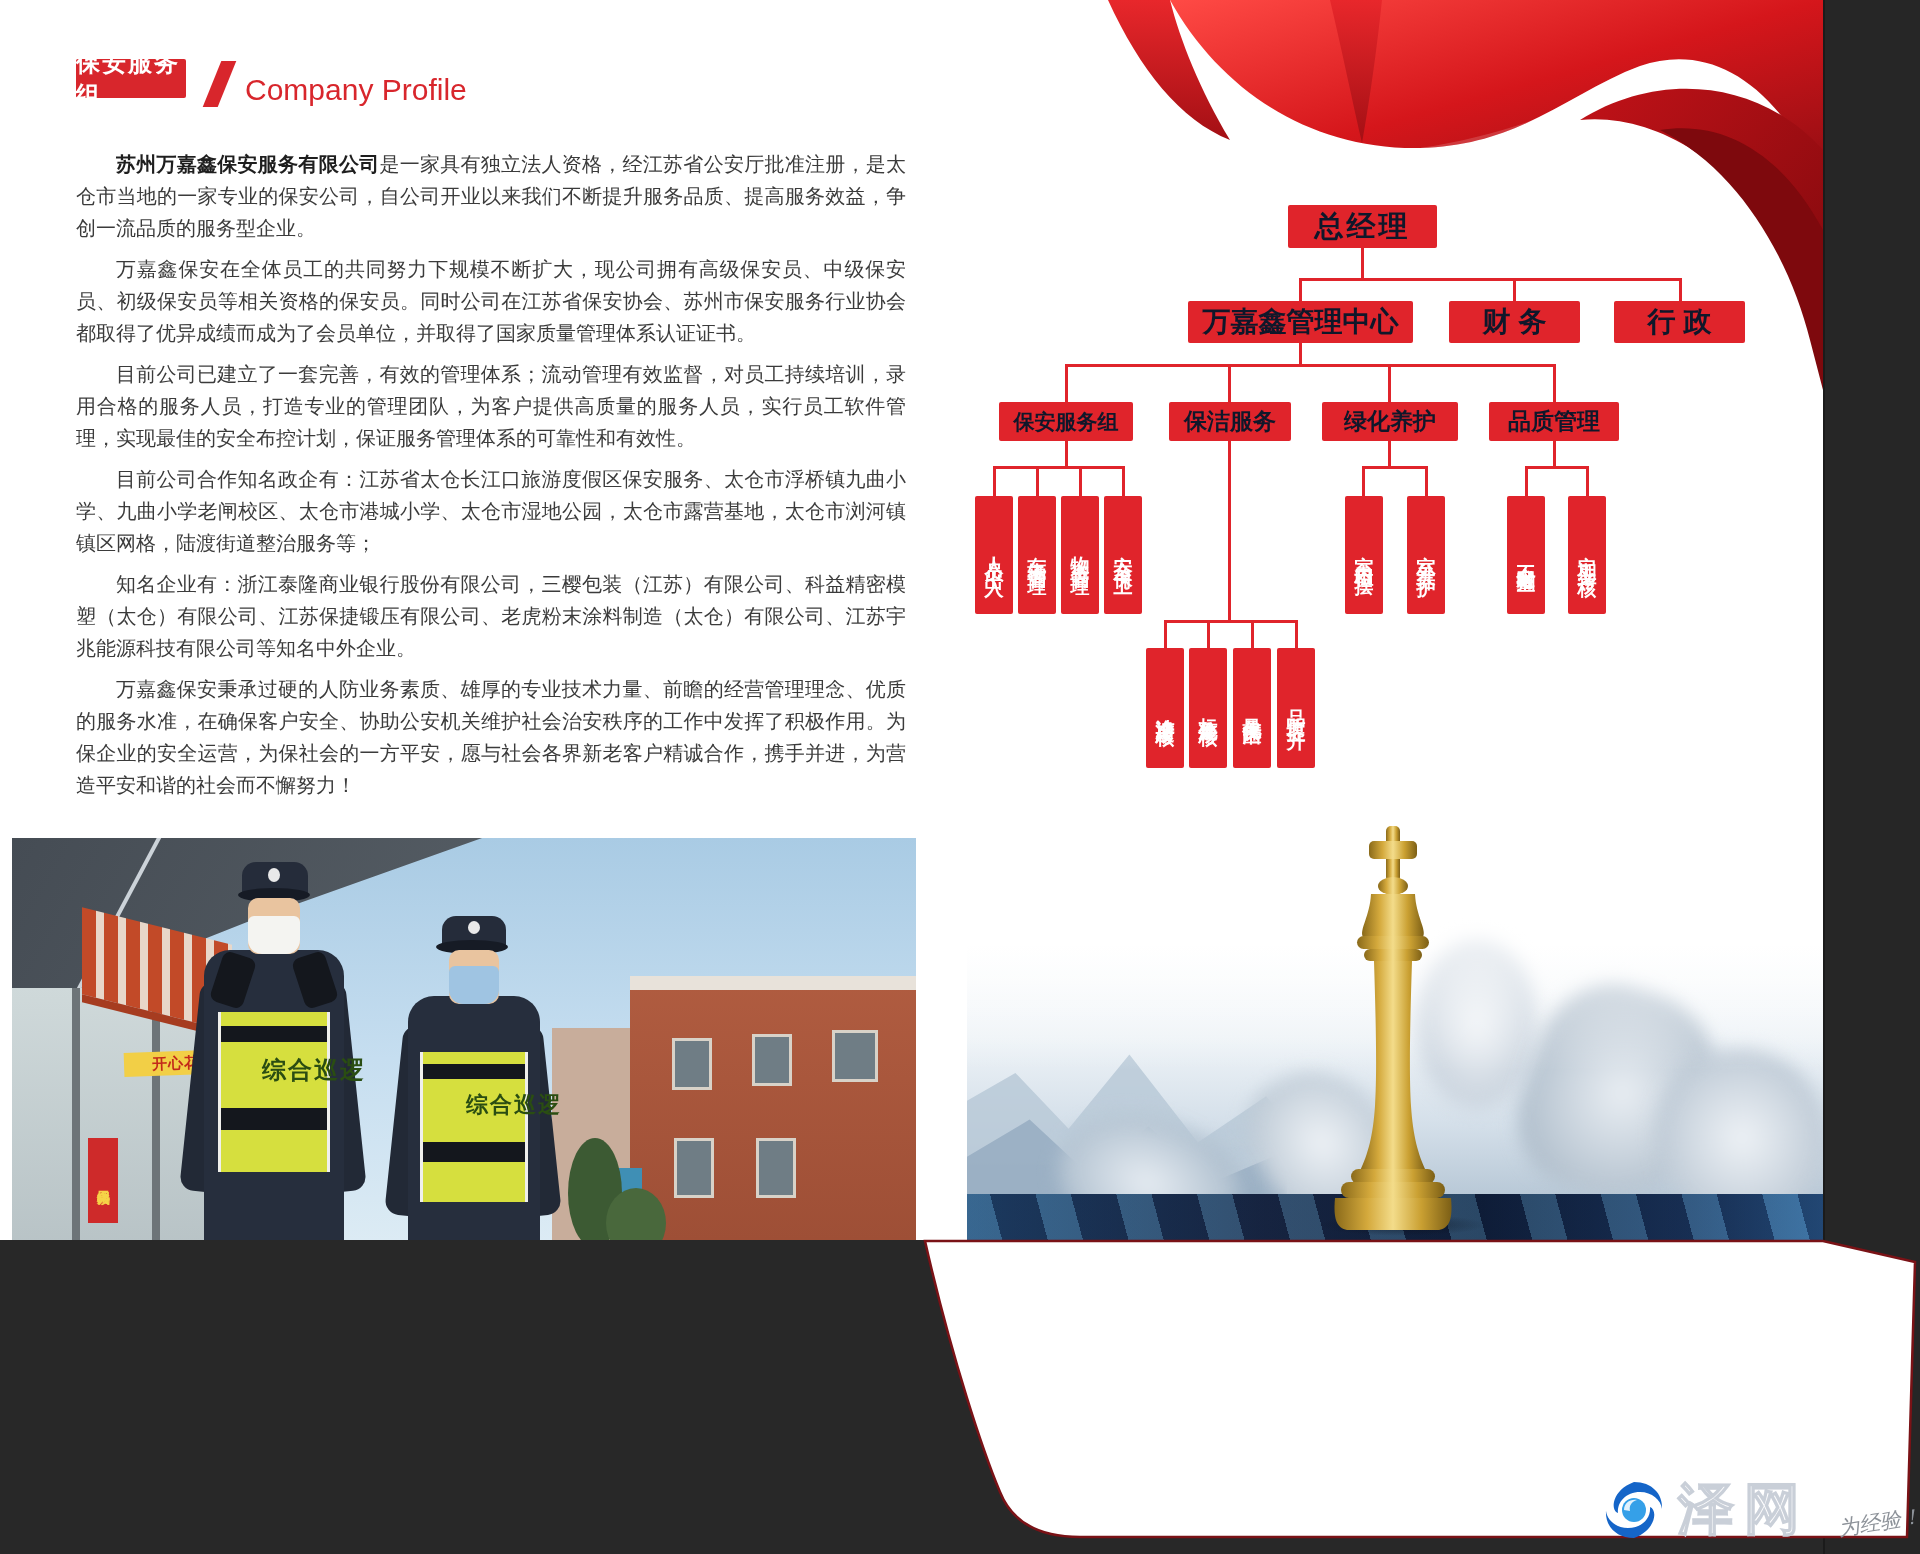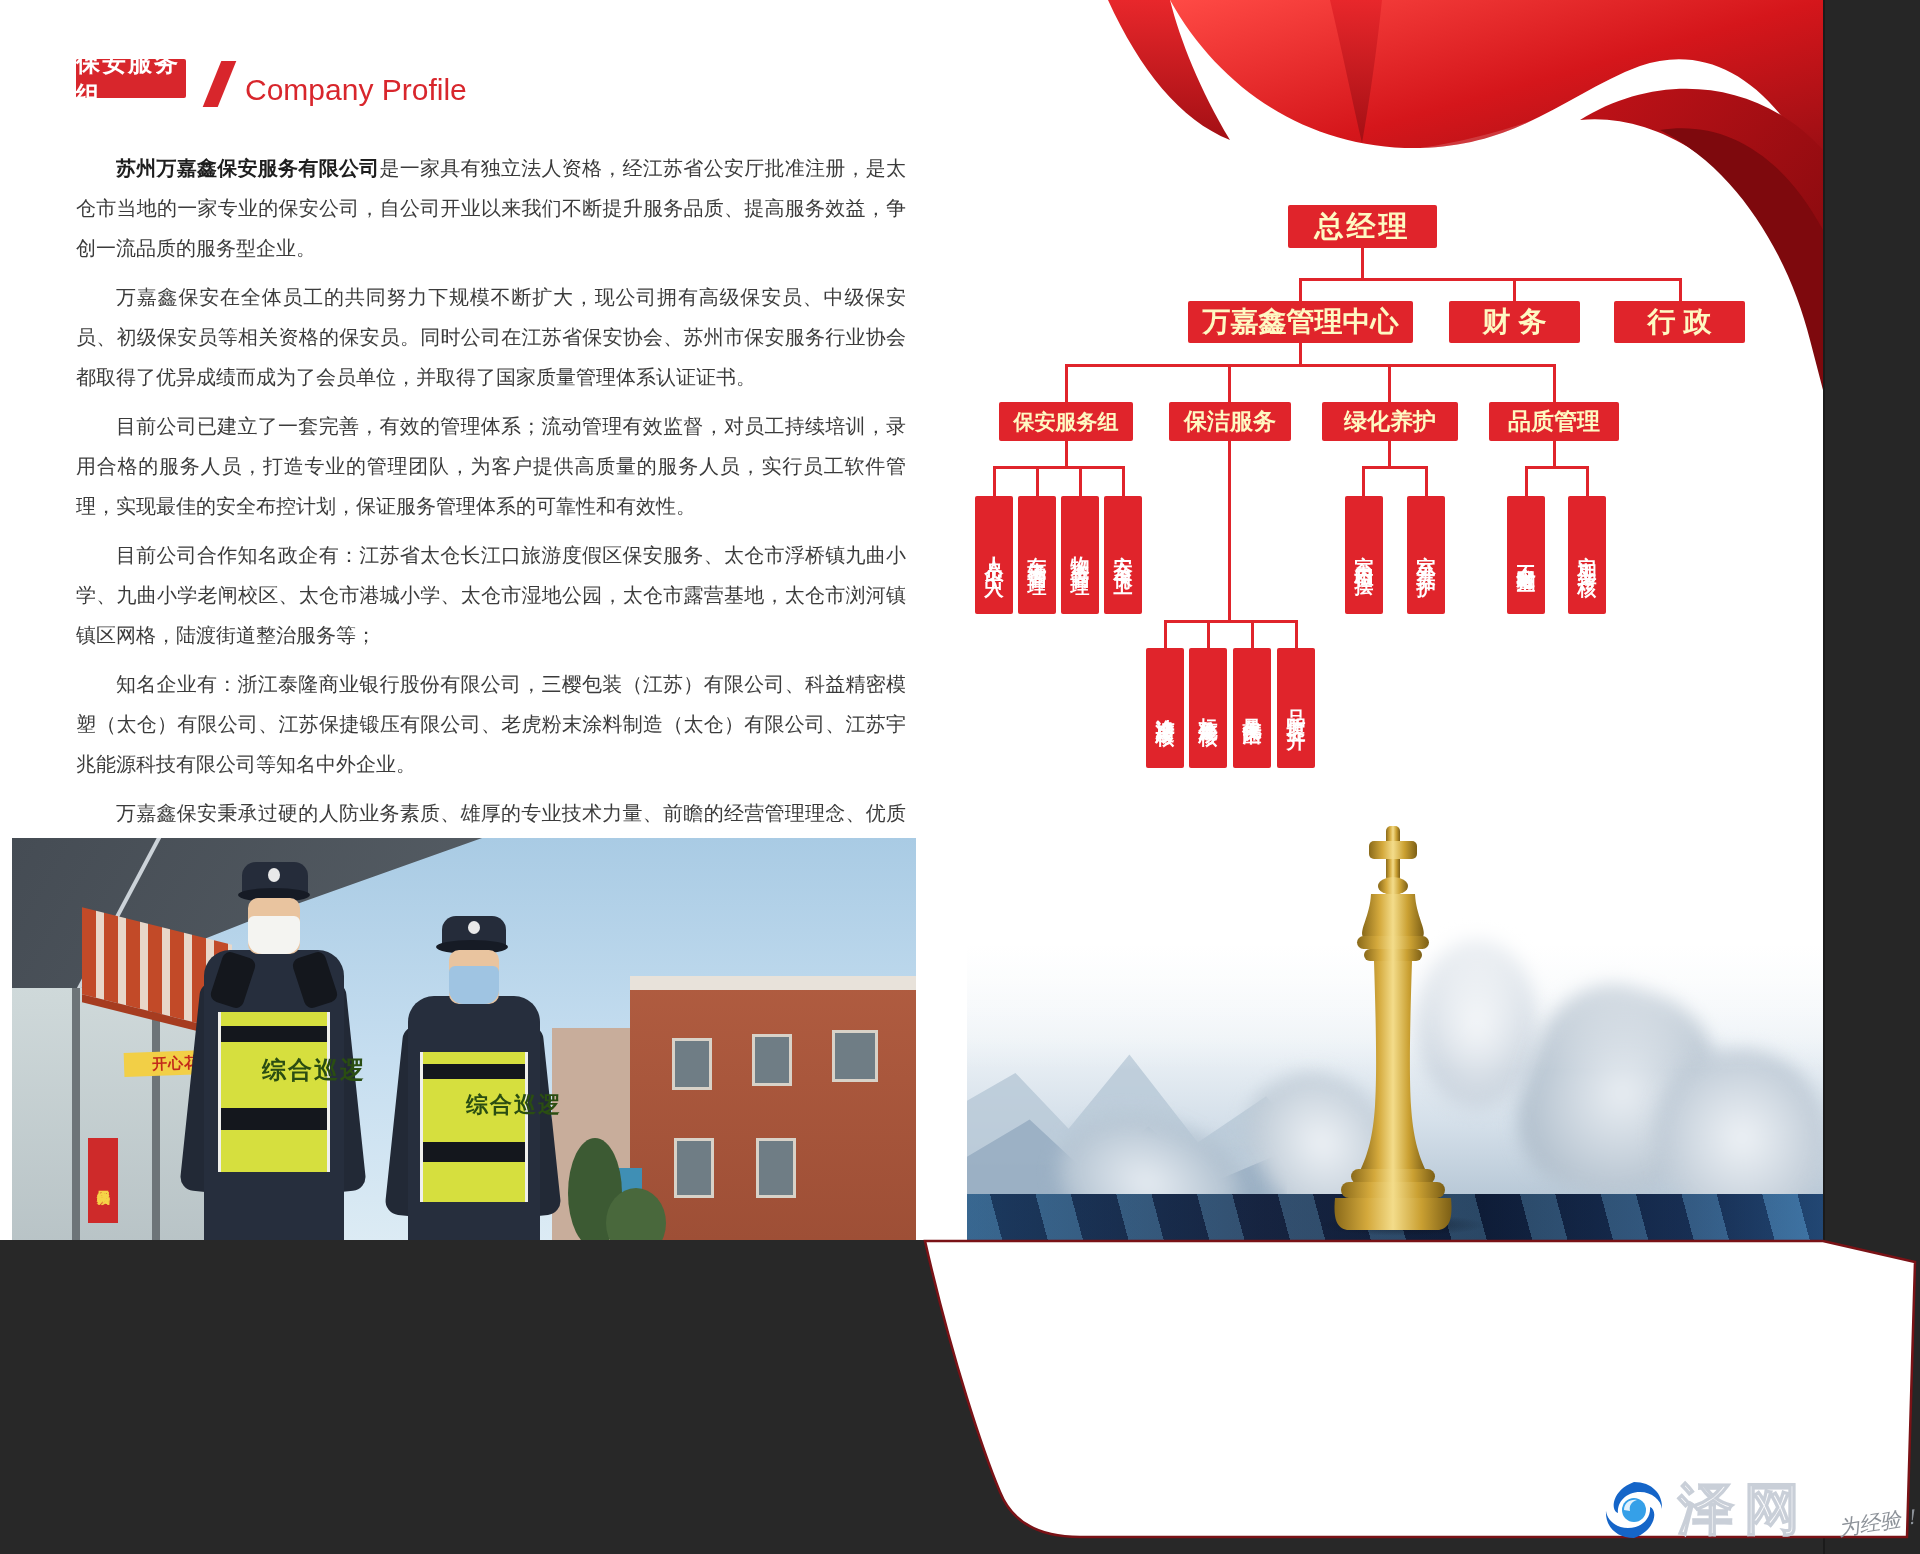--- a/index.html
+++ b/index.html
@@ -12,25 +12,25 @@
 
   
   .sec-header{position:absolute;display:flex;align-items:flex-start;}
   .hdr-box{width:110px;height:39px;background:#d8262c;color:#fff;display:flex;align-items:center;justify-content:center;
            font-size:24px;font-weight:700;letter-spacing:2px;border-radius:2px;}
   .hdr-slash{width:15px;height:46px;background:#d8262c;transform:skewX(-22deg);margin-left:26px;margin-top:2px;}
   .hdr-en{color:#d8262c;font-size:30px;font-weight:400;margin-left:18px;margin-top:14px;letter-spacing:0px;}
 
   
   .body-text{position:absolute;left:76px;top:148px;width:830px;color:#3b3b3b;}
-  .body-text p{margin:0 0 9px 0;font-size:20px;line-height:40px;text-align:justify;text-indent:2em;}
+  .body-text p{margin:0 0 9px 0;font-size:20px;line-height:32px;text-align:justify;text-indent:2em;}
   .body-text b{color:#1e1e1e;font-weight:700;}
 
   
-  .obox{position:absolute;background:#e0242b;color:#fef9c3;display:flex;align-items:center;justify-content:center;
+  .obox{position:absolute;background:#e0242b;color:#0f172a;display:flex;align-items:center;justify-content:center;
         font-weight:700;border-radius:2px;}
   .hline,.vline{position:absolute;background:#e0242b;}
   .vbox{position:absolute;width:38px;background:#e0242b;color:#fff;writing-mode:vertical-rl;text-orientation:upright;
         display:flex;align-items:center;justify-content:center;font-size:19px;font-weight:700;border-radius:2px;}
   .v4{letter-spacing:7px;}
   .v5{letter-spacing:2px;}
 
   
   .photo-guards{position:absolute;left:12px;top:838px;width:904px;height:402px;overflow:hidden;
                 background:linear-gradient(180deg,#a9cbe4 0%,#c6def0 55%,#dcebf4 100%);}

